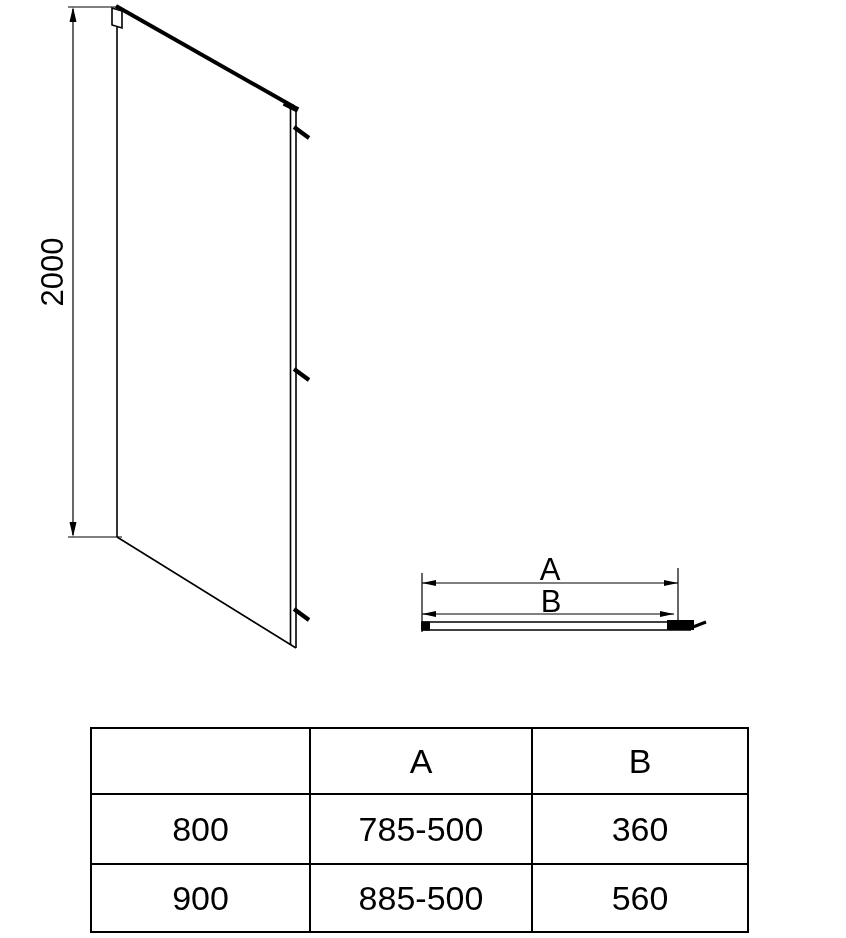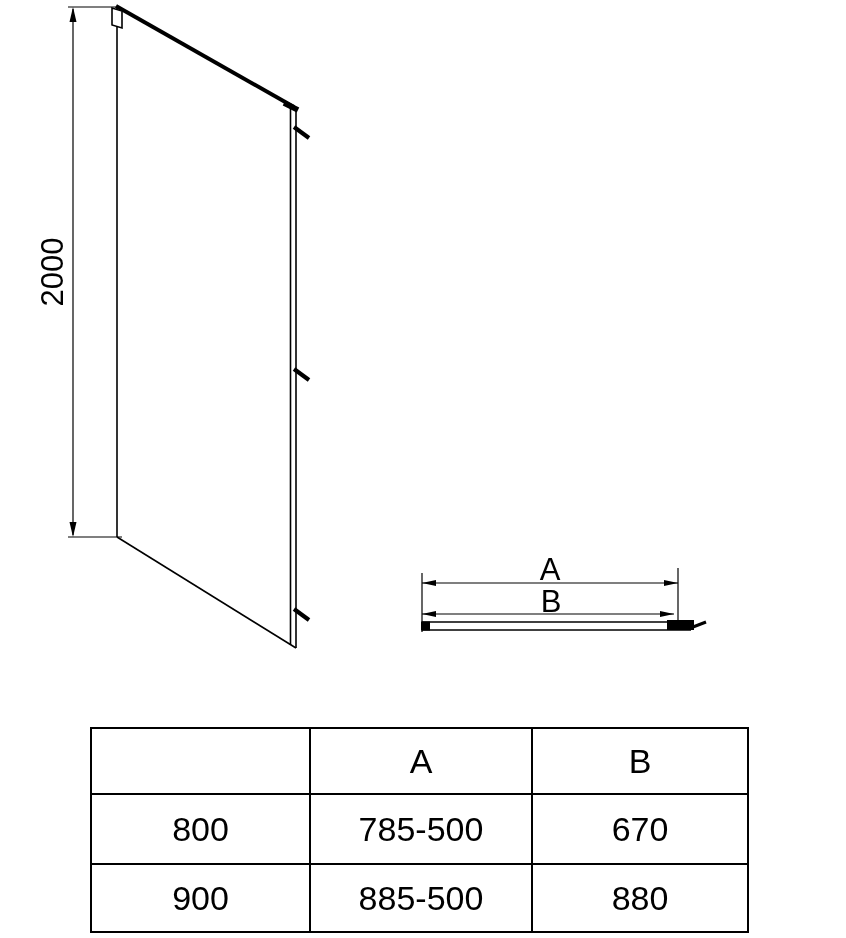--- a/index.html
+++ b/index.html
@@ -113,23 +113,23 @@
     </colgroup>
     <tbody>
       <tr class="hdr">
         <th></th>
         <th>A</th>
         <th>B</th>
       </tr>
       <tr class="row-1">
         <td>800</td>
         <td>785-500</td>
-        <td>670</td>
+        <td>360</td>
       </tr>
       <tr class="row-2">
         <td>900</td>
         <td>885-500</td>
-        <td>880</td>
+        <td>560</td>
       </tr>
     </tbody>
   </table>
 
 </div>
 
 </body></html>

